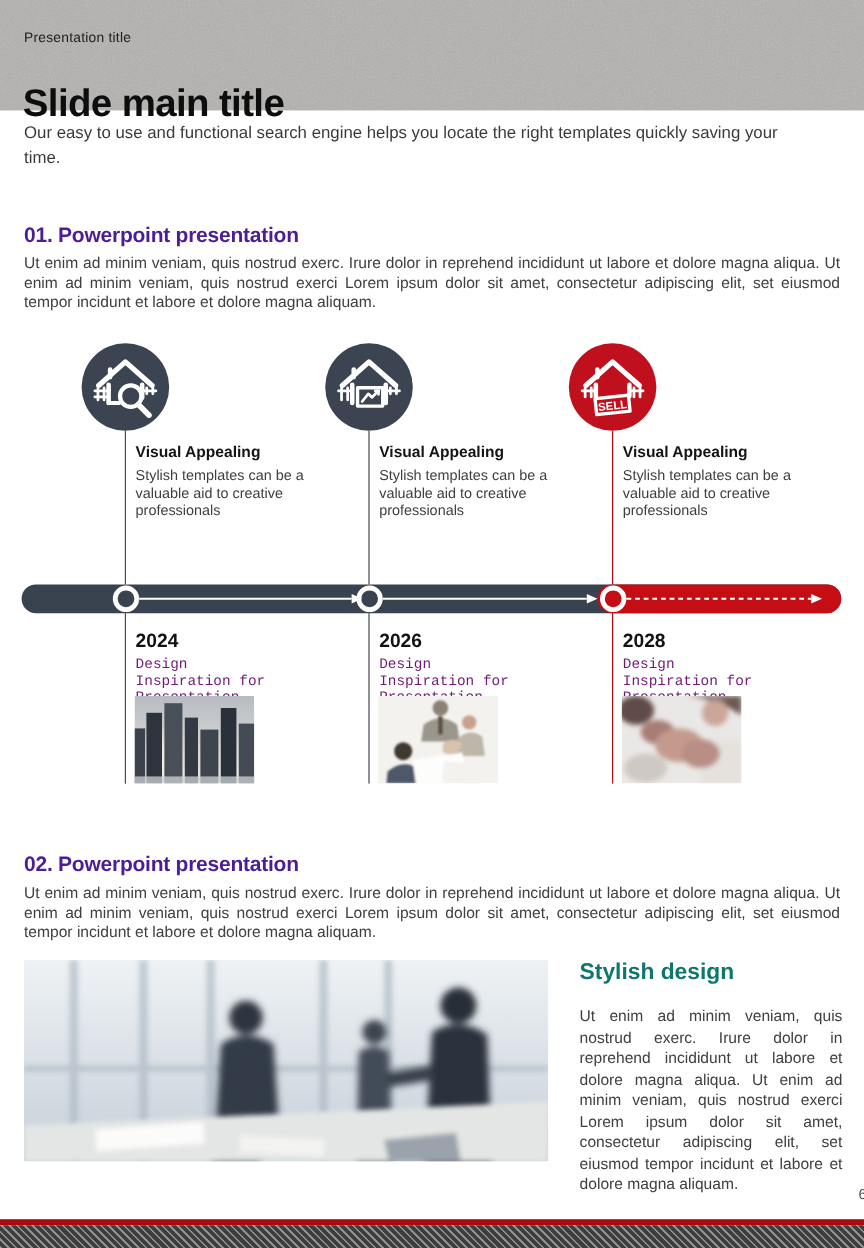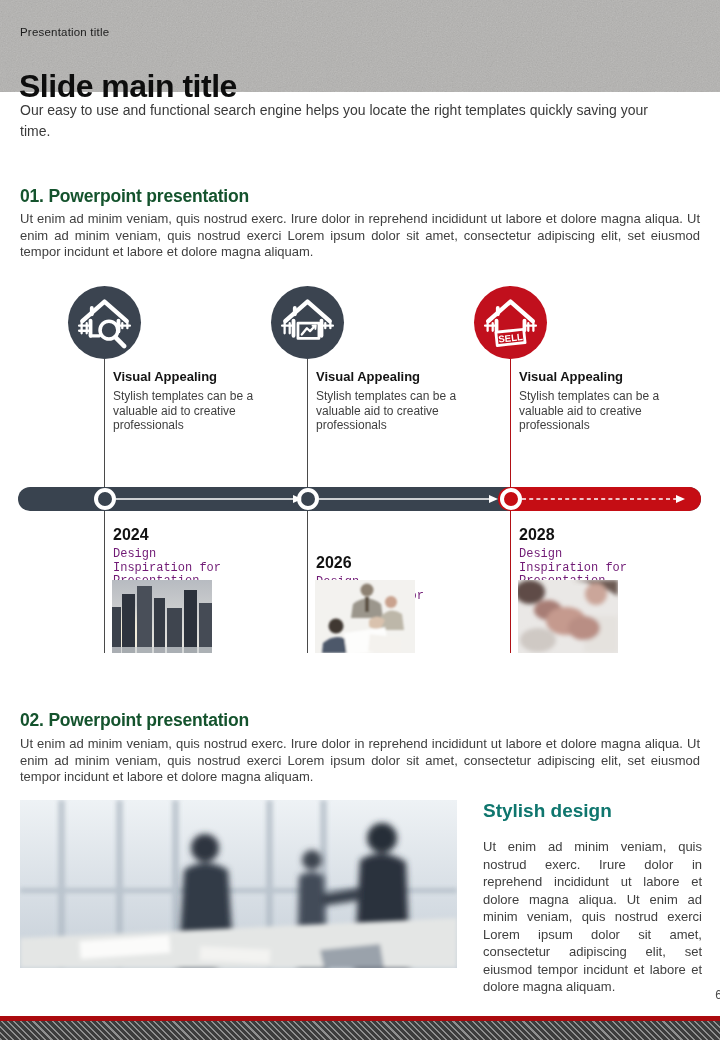--- a/index.html
+++ b/index.html
@@ -9,21 +9,21 @@
     font-family:"Liberation Sans",sans-serif;color:#3d3d3d;padding-left:20px;
   }
   
   .header-band{position:absolute;left:0;top:0;width:720px;height:92px;background:#b3b2b0;}
   .header-band svg.texture{position:absolute;left:0;top:0;width:100%;height:100%;}
   .pretitle{position:absolute;left:20px;top:26px;font-size:11.5px;color:#1c1c1c;letter-spacing:.2px;}
   .main-title{position:absolute;left:19px;top:44px;font-size:32px;font-weight:700;color:#0d0d0d;letter-spacing:-0.5px;margin-top:24px;}
   
   .intro{position:absolute;left:20px;top:100px;width:648px;font-size:14px;line-height:21px;color:#3a3a3a;}
   
-  .sec-heading{position:absolute;left:20px;font-size:17.5px;font-weight:700;color:#14532d;letter-spacing:-0.2px;}
+  .sec-heading{position:absolute;left:20px;font-size:17.5px;font-weight:700;color:#4c1d95;letter-spacing:-0.2px;}
   .sec-body{position:absolute;left:20px;width:680px;font-size:13px;line-height:16.5px;color:#404040;text-align:justify;}
   #sec1-heading{top:186px;}
   #sec1-body{top:211px;}
   #sec2-heading{top:710px;}
   #sec2-body{top:736px;}
   
   .milestone-circle{position:absolute;top:286px;width:73px;height:73px;border-radius:50%;}
   .milestone-circle.dark{background:#3b4450;}
   .milestone-circle.red{background:#c1101d;}
   .milestone-circle svg{position:absolute;left:6px;top:6px;width:61px;height:61px;}
@@ -155,21 +155,21 @@
   <div class="node-ring" style="left:500px;"></div>
 
   <div class="vline dark" style="left:104px;top:511px;height:142px;"></div>
   <div class="vline dark" style="left:307px;top:511px;height:142px;"></div>
   <div class="vline red" style="left:510px;top:511px;height:142px;"></div>
 
   <div class="year-block" style="left:113px;">
     <div class="year">2024</div>
     <div class="caption">Design Inspiration for Presentation</div>
   </div>
-  <div class="year-block" style="left:316px;margin-top:28px;">
+  <div class="year-block" style="left:316px;">
     <div class="year">2026</div>
     <div class="caption">Design Inspiration for Presentation</div>
   </div>
   <div class="year-block" style="left:519px;">
     <div class="year">2028</div>
     <div class="caption">Design Inspiration for Presentation</div>
   </div>
 
   <div class="thumb" style="left:112px;">
     <svg viewBox="0 0 100 73" aria-hidden="true">

